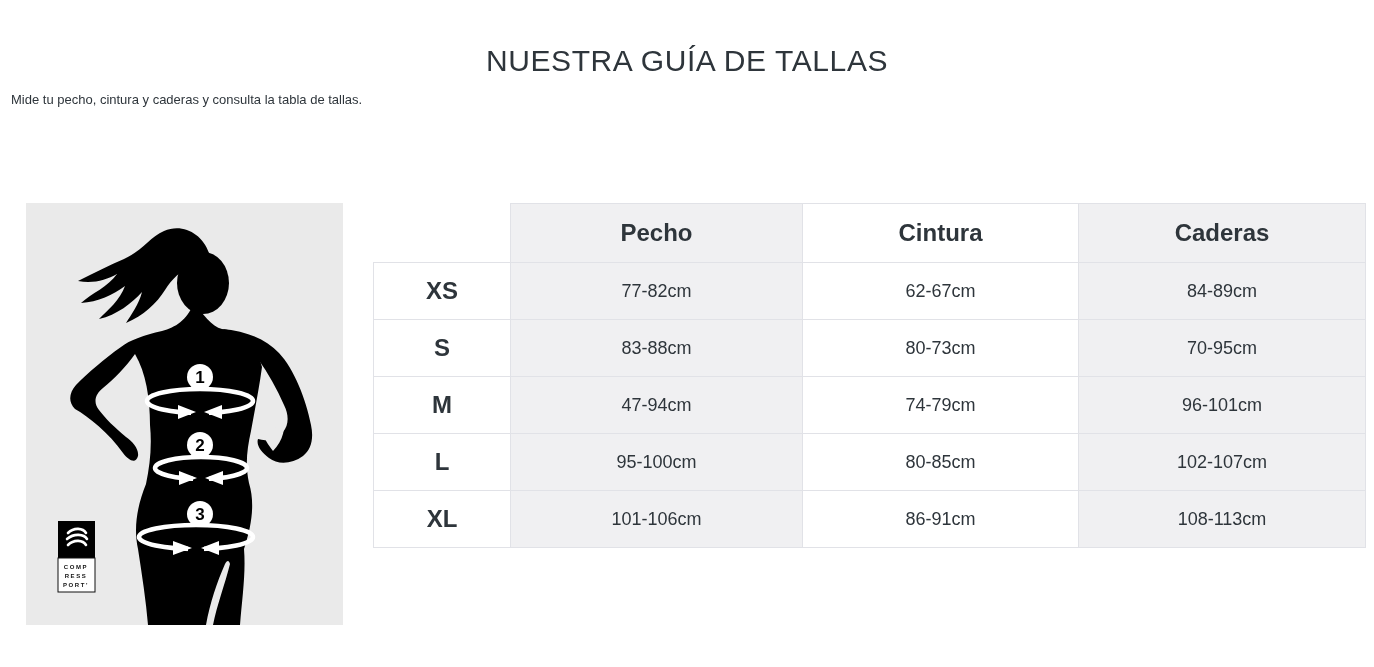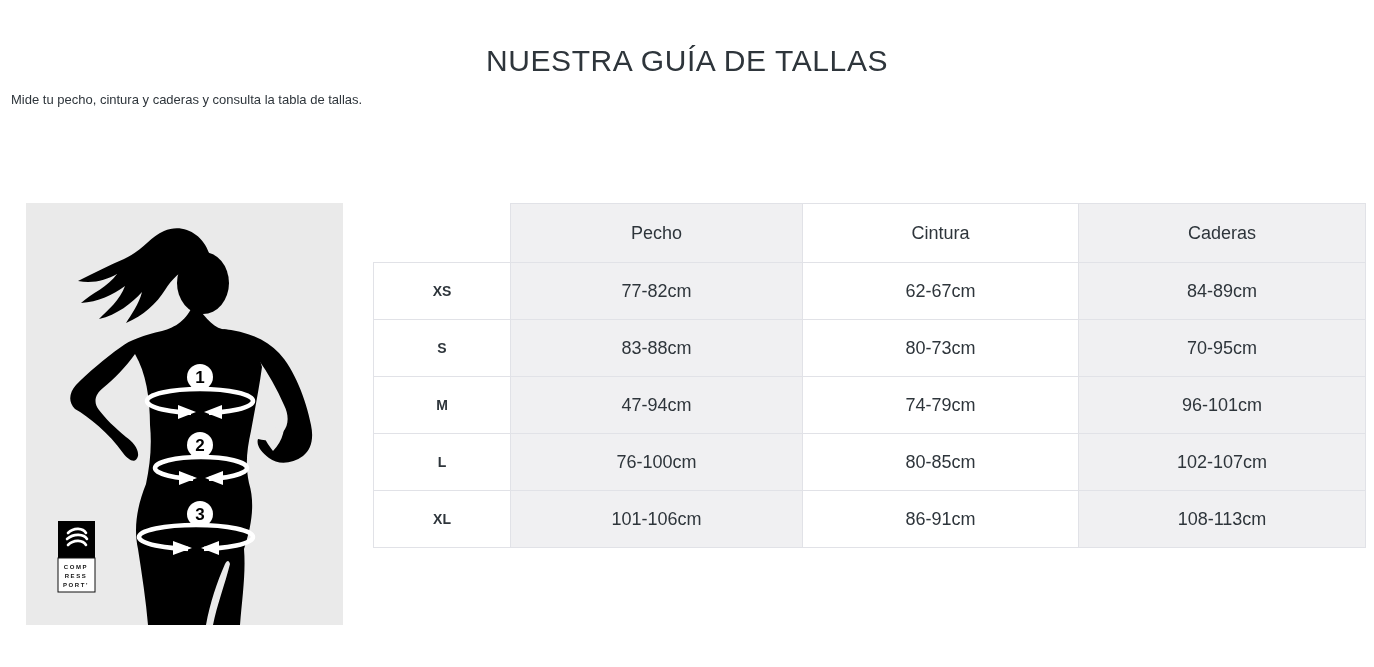--- a/index.html
+++ b/index.html
@@ -32,23 +32,23 @@
     border:1px solid #e1e2e7;
     text-align:center; vertical-align:middle;
     padding:0; color:#2e353b;
   }
   .size-table col.col-size    { width:137px; }
   .size-table col.col-pecho   { width:292px; background:#f0f0f2; }
   .size-table col.col-cintura { width:276px; }
   .size-table col.col-caderas { width:287px; background:#f0f0f2; }
   .size-table thead tr { height:59px; }
   .size-table tbody tr { height:57px; }
-  .size-table thead th { font-size:18px; font-weight:400; }
+  .size-table thead th { font-size:24px; font-weight:700; }
   .size-table thead th.corner { border:none; background:#ffffff; }
-  .size-table tbody th { font-size:14px; font-weight:700; background:#ffffff; }
+  .size-table tbody th { font-size:24px; font-weight:700; background:#ffffff; }
   .size-table tbody td { font-size:18px; font-weight:400; }
 </style>
 </head>
 <body>
 
 <h1 class="title">NUESTRA GUÍA DE TALLAS</h1>
 <p class="subtitle">Mide tu pecho, cintura y caderas y consulta la tabla de tallas.</p>
 
 <div class="figure-panel">
   <svg width="317" height="422" viewBox="0 0 317 422">
@@ -159,21 +159,21 @@
       <td>70-95cm</td>
     </tr>
     <tr>
       <th>M</th>
       <td>47-94cm</td>
       <td>74-79cm</td>
       <td>96-101cm</td>
     </tr>
     <tr>
       <th>L</th>
-      <td>76-100cm</td>
+      <td>95-100cm</td>
       <td>80-85cm</td>
       <td>102-107cm</td>
     </tr>
     <tr>
       <th>XL</th>
       <td>101-106cm</td>
       <td>86-91cm</td>
       <td>108-113cm</td>
     </tr>
   </tbody>

